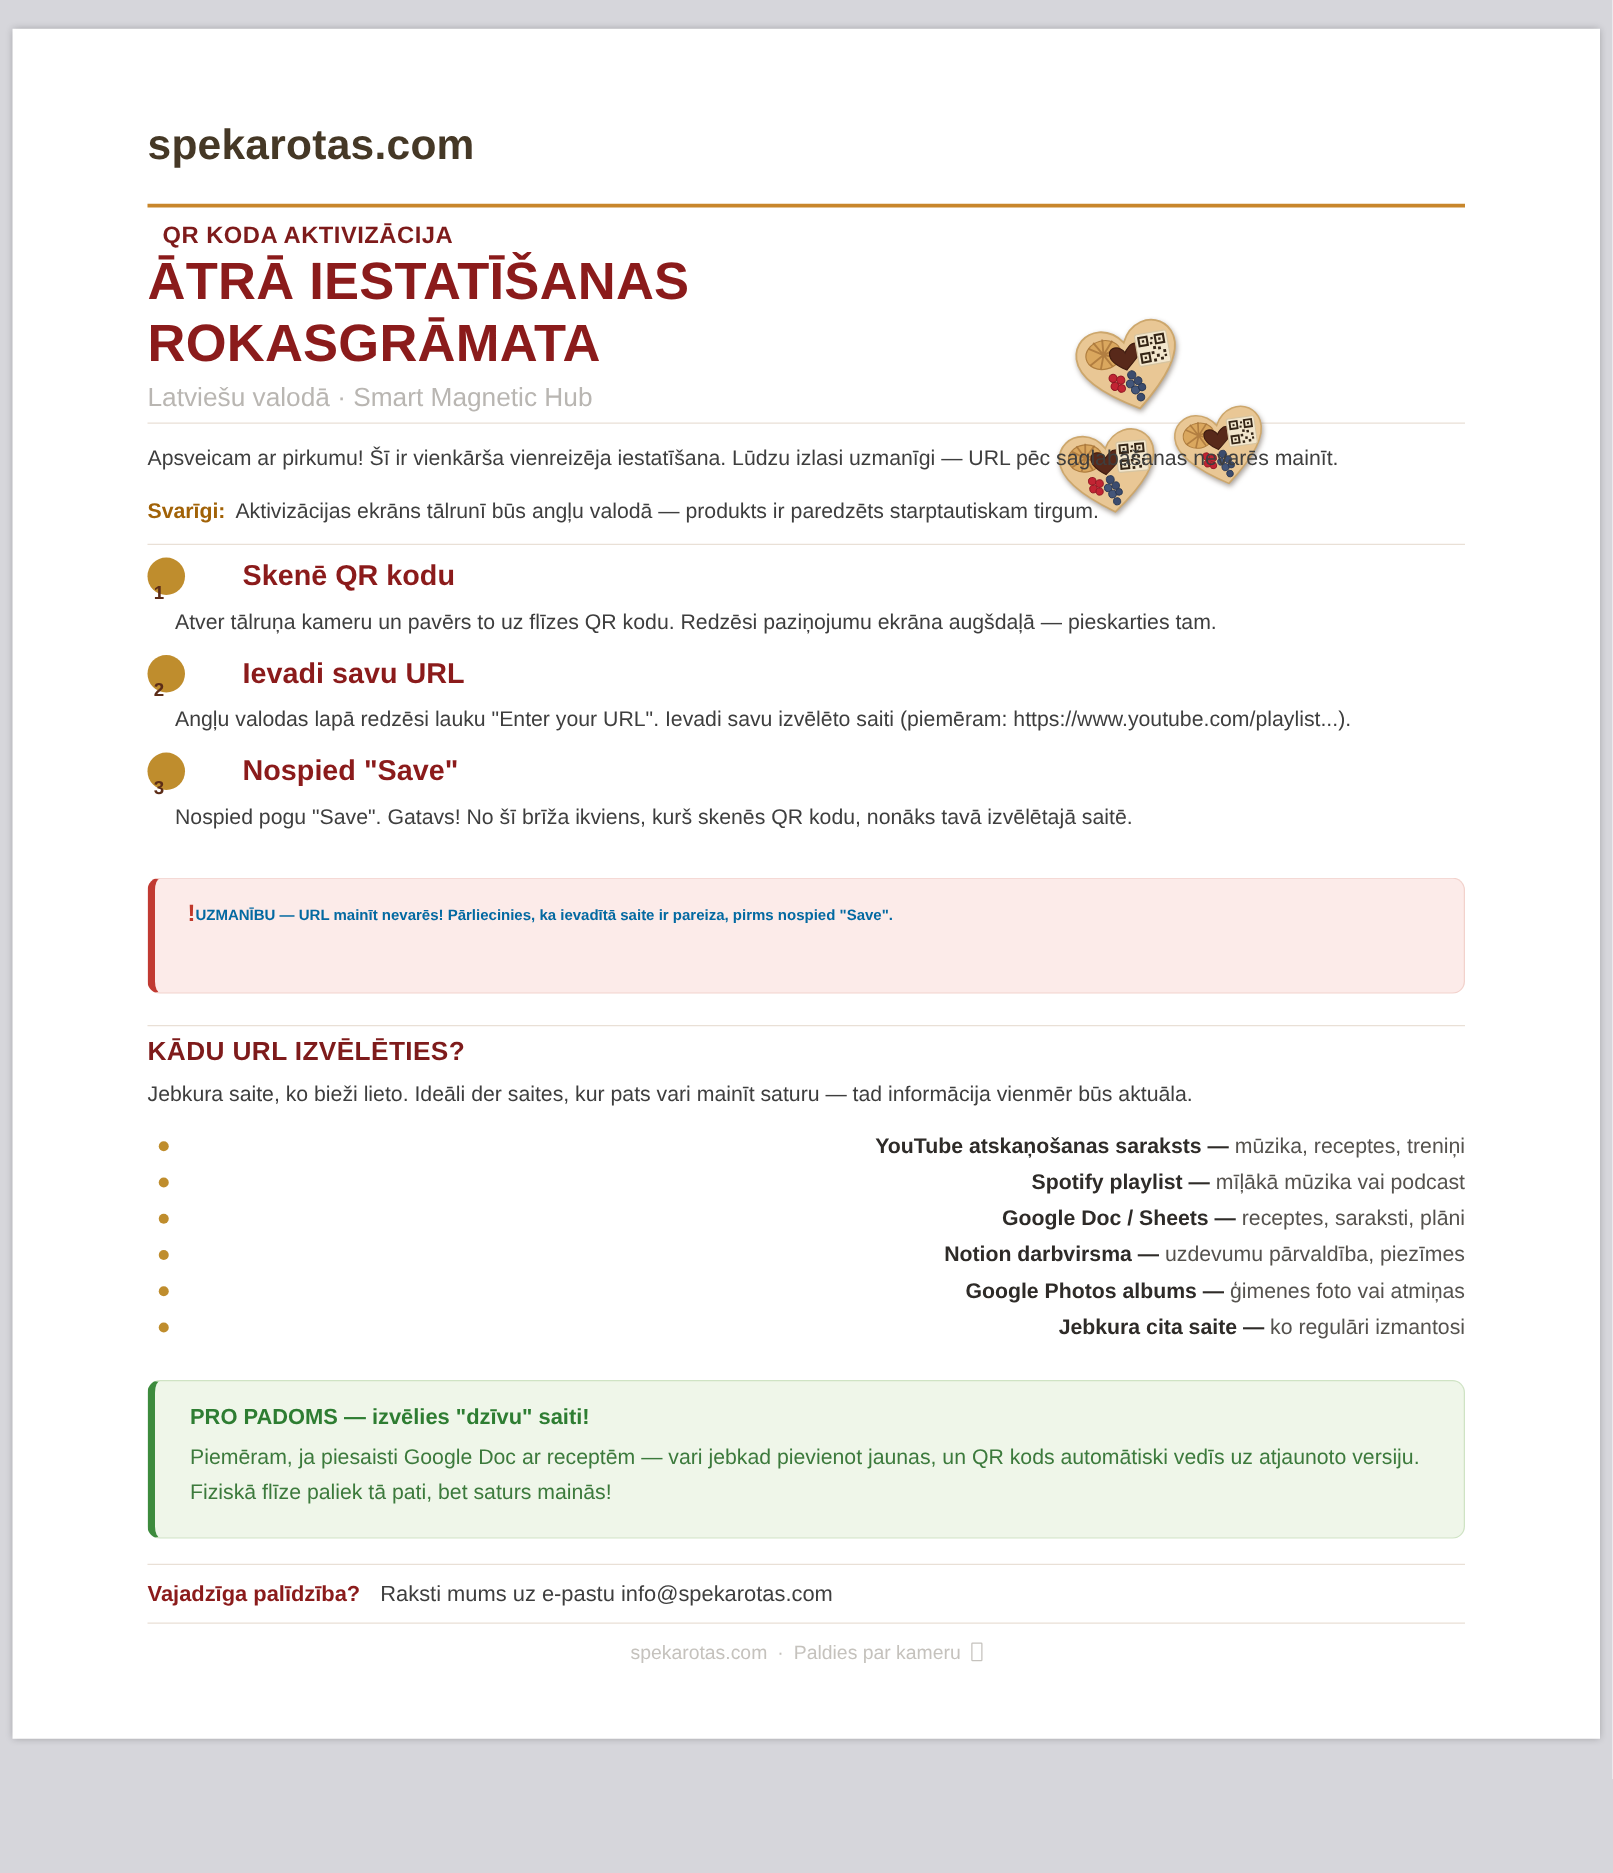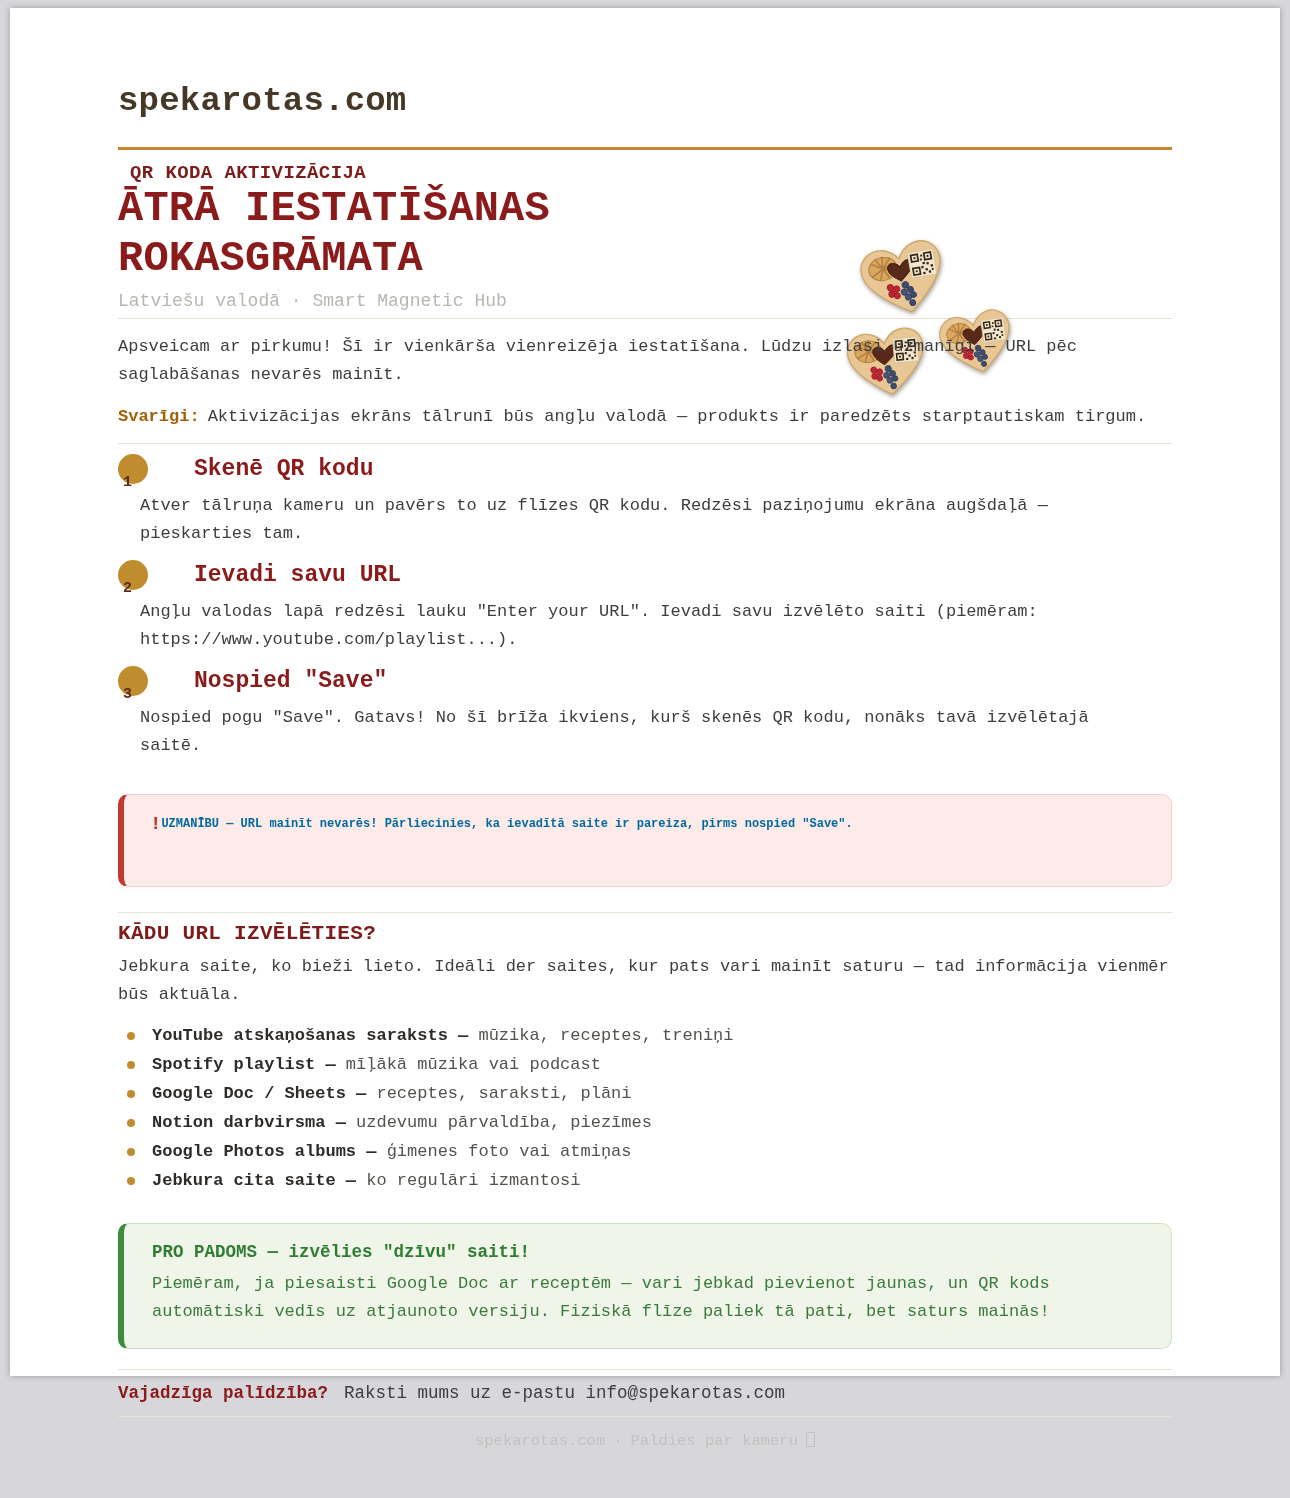--- a/index.html
+++ b/index.html
@@ -3,39 +3,38 @@
 <meta charset="utf-8">
 <style>
   * { margin:0; padding:0; box-sizing:border-box; }
   html,body { width:1290px; height:1498px; overflow:hidden; }
   body {
     background:#d6d6db;
     font-family:"Liberation Sans", sans-serif;
     color:#3e3e3e;
   }
   .page {
-    position:absolute; left:10px; top:8px; width:1270px; height:1368px;
+    position:absolute; left:10px; top:23px; width:1270px; height:1368px;
     background:#ffffff;
     box-shadow:0 0 6px rgba(0,0,0,.28);
-    font-family:Liberation Mono, monospace;
   }
   .content { position:relative; padding:0 108px; }
 
   .site-title{
     margin-top:74px; font-size:34px; font-weight:bold; color:#453826; letter-spacing:.2px;
   }
   .gold-rule{ margin-top:27px; border:0; border-top:3px solid #c8862b; }
   .eyebrow{
     margin-top:12px; font-size:19px; font-weight:bold; color:#7e1b1b; letter-spacing:.4px;margin-left:12px;
   }
   .page-title{
     font-size:42px; font-weight:bold; color:#8b1b1b; line-height:1.2; letter-spacing:.2px;
   }
   .page-title span{ display:block; }
-  .subtitle{ margin-top:6px; font-size:18px; color:#b9b6b2; }
+  .subtitle{ margin-top:6px; font-size:21px; color:#b9b6b2; }
 
   .hr-light{ margin-top:7px; border:0; border-top:1px solid #e9e0d6; }
   .hr-sec{ border:0; border-top:1px solid #e9e0d6; }
 
   p.body{ font-size:17px; line-height:28px; color:#3e3e3e; }
   .intro-p{ margin-top:14px; max-width:1010px; position:relative; z-index:2; }
   .important-p{ margin-top:14px; position:relative; z-index:2; }
   .important-p .lbl{ font-weight:bold; color:#a16207; margin-right:8px; }
 
   .sec-rule-1{ margin-top:12px; }
@@ -70,21 +69,21 @@
   }
   .warning-text{
     font-size:12px; font-weight:bold; color:#0369a1; line-height:26px;
   }
 
   .sec-rule-2{ margin-top:25px; }
   .url-intro{ margin-top:8px; }
 
   ul.options{ margin-top:12px; list-style:none; }
   ul.options li{
-    position:relative; padding-left:34px; font-size:17px; line-height:29px; color:#55524e;
+    position:relative; padding-left:34px; font-size:17px; line-height:29px; color:#55524e;text-align:right;
   }
   ul.options .dot{
     position:absolute; left:9px; top:11px; width:8px; height:8px; border-radius:50%;
     background:#bf8d2d;
   }
   ul.options .opt-label{ font-weight:bold; color:#2e2b28; }
 
   .tip-box{
     margin-top:28px; padding:18px 28px 22px 28px;
     background:#eff6e9; border:1px solid #cfe3c4; border-left:6px solid #3d8b3d;

